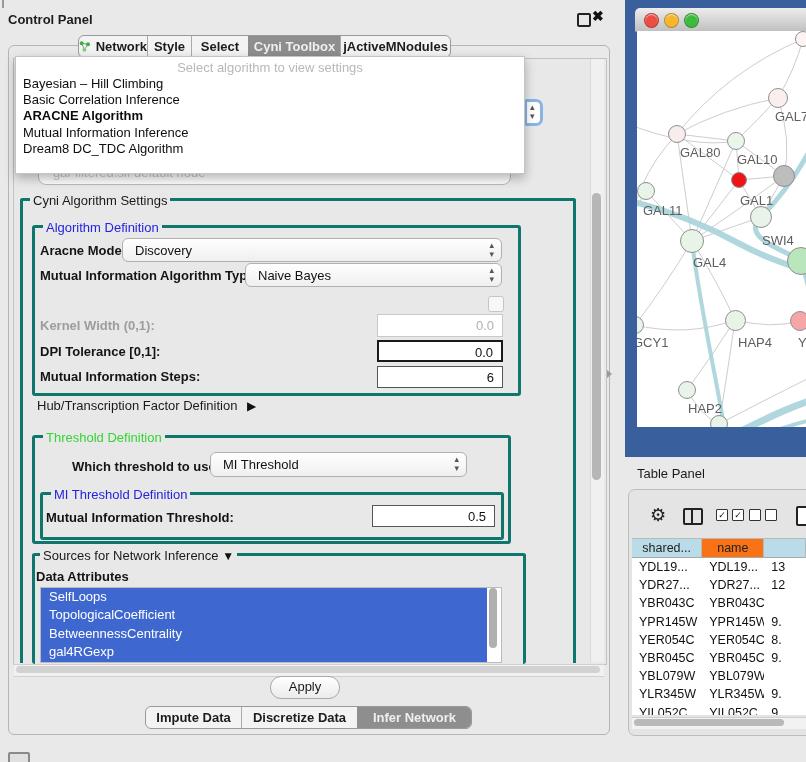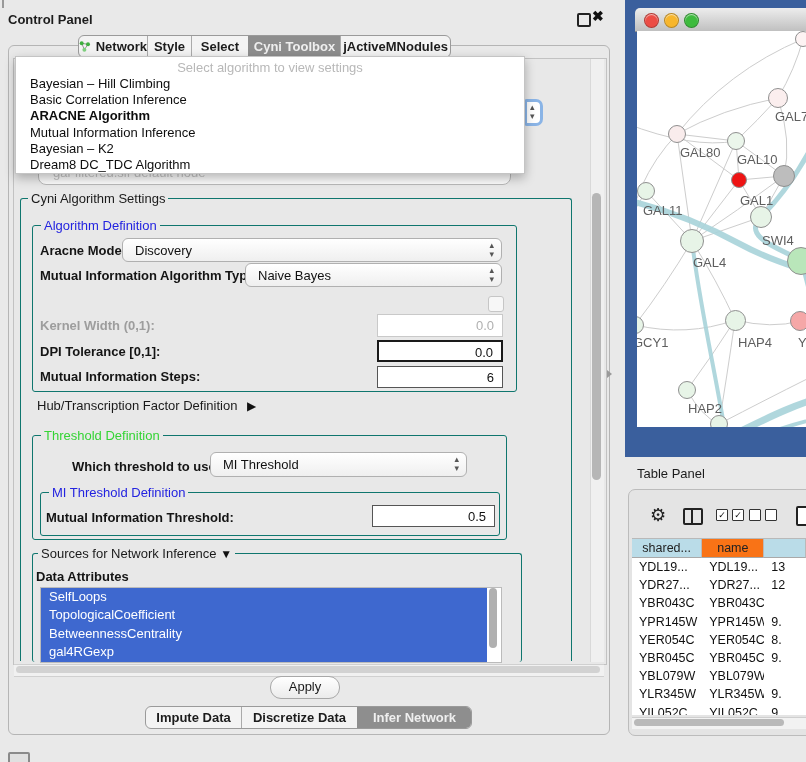--- a/index.html
+++ b/index.html
@@ -19,30 +19,30 @@
       color:#1c1c1c;border-left:1px solid #aaa;box-sizing:border-box;white-space:nowrap;}
   .tabbar .tab:first-child{border-left:none;}
   .tabbar .tab.sel{background:#8e8e8e;color:#efefef;border-left-color:#8e8e8e;}
   #top-tabs{left:78px;top:35px;width:371px;}
   #bottom-tabs{left:145px;top:706px;width:325px;}
   .net-ico{width:13px;height:13px;margin-right:5px;}
   
   .popup{left:15px;top:56px;width:508px;height:116px;background:#fff;border:1px solid #c4c4c4;
      box-shadow:0 4px 10px rgba(0,0,0,.28);z-index:40;}
   .popup-ph{height:16px;text-align:center;font-size:13px;color:#b8b8b8;padding-top:3px;}
-  .popup-item{height:16.2px;line-height:16.2px;font-size:13px;padding-left:14px;color:#0d0d0d;white-space:nowrap;}
+  .popup-item{height:16.2px;line-height:16.2px;font-size:13px;padding-left:7px;color:#0d0d0d;white-space:nowrap;}
   .popup-item.sel{font-weight:bold;}
   
   .bg-combo{left:38px;top:159px;width:473px;height:26px;border:1px solid #b9b9b9;border-radius:8px;
      background:#fbfbfb;z-index:5;font-size:13px;color:#c4c4c4;line-height:26px;padding-left:14px;box-sizing:border-box;}
   .focus-frag{left:524px;top:99px;width:19px;height:27px;background:#fff;border:3px solid #8ab4e6;
      border-radius:3px 7px 7px 3px;z-index:5;box-sizing:border-box;}
   .focus-frag .spin{left:3px;top:1px;}
   
-  .group{border:1px solid #0f766e;border-radius:3px;background:transparent;}
+  .group{border:3px solid #0f766e;border-radius:3px;background:transparent;}
   .gtitle{position:absolute;top:-8px;font-size:13px;background:#e8e8e8;padding:0 3px;white-space:nowrap;}
   .blue{color:#2323e0;} .green{color:#35d435;}
   .lbl{font-size:13px;font-weight:bold;color:#141414;white-space:nowrap;}
   .lbl.dis{color:#9d9d9d;}
   .combo{background:linear-gradient(#ffffff,#efefef);border:1px solid #b0b0b0;border-radius:6px;
      font-size:13px;color:#111;box-sizing:border-box;}
   .combo .cval{position:absolute;left:12px;top:4px;}
   .spin{position:absolute;right:7px;top:2px;display:flex;flex-direction:column;line-height:9px;
      font-size:9px;color:#555;}
   .field{background:#fff;border:1px solid #555;font-size:13px;color:#111;text-align:right;
@@ -144,21 +144,20 @@
       </span>
   </div>
 
   <div class="abs popup">
     <div class="popup-ph">Select algorithm to view settings</div>
     <div id="popup-items">
         <div class="popup-item">Bayesian – Hill Climbing</div>
         <div class="popup-item">Basic Correlation Inference</div>
         <div class="popup-item sel">ARACNE Algorithm</div>
         <div class="popup-item">Mutual Information Inference</div>
-        <div class="popup-item">Bayesian – K2</div>
         <div class="popup-item">Dream8 DC_TDC Algorithm</div>
       </div>
   </div>
 
   <div class="abs group" style="left:20px;top:198px;width:550px;height:462px;border-bottom:none;border-radius:3px 3px 0 0;">
     <span class="gtitle" style="left:7px;">Cyni Algorithm Settings</span>
   </div>
 
   <div class="abs group" style="left:32px;top:225px;width:483px;height:165px;">
     <span class="gtitle blue" style="left:8px;">Algorithm Definition</span>

